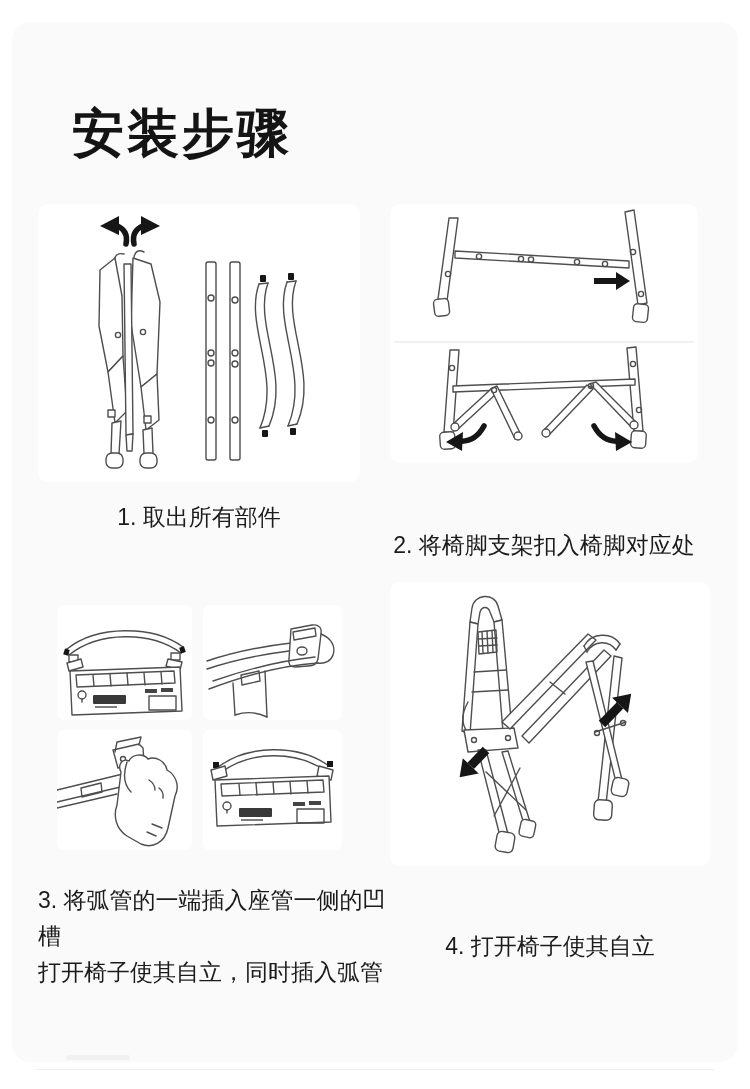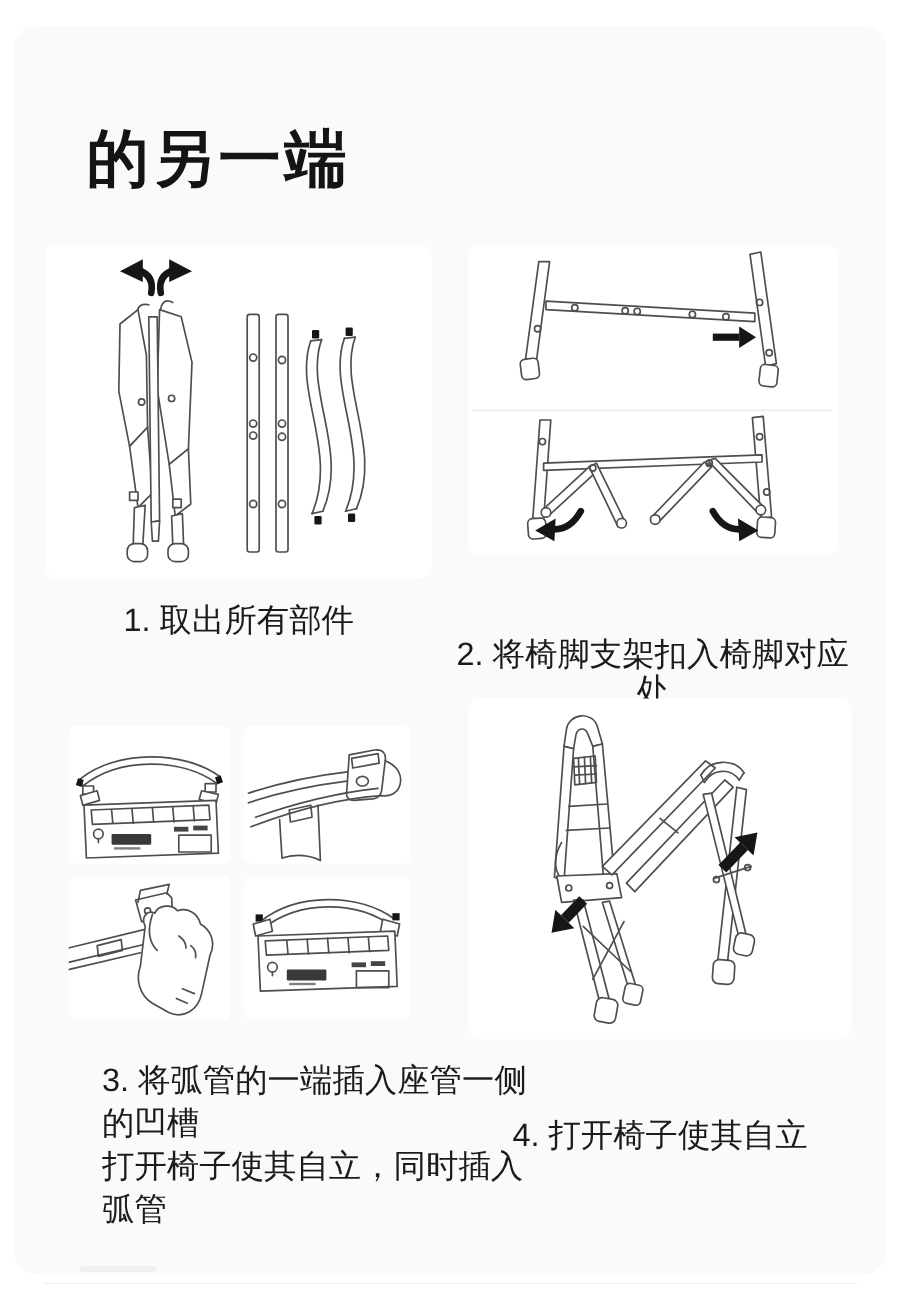--- a/index.html
+++ b/index.html
@@ -13,40 +13,40 @@
   .panel svg{display:block;}
   .p1{left:26px;top:182px;width:322px;height:278px;}
   .p2{left:378px;top:182px;width:308px;height:259px;}
   .p4{left:378px;top:560px;width:320px;height:284px;}
   .p3{left:26px;top:566px;width:322px;height:282px;background:transparent;}
   .sub{position:absolute;background:#ffffff;border-radius:7px;overflow:hidden;}
   .s-tl{left:19px;top:17px;width:135px;height:115px;}
   .s-tr{left:165px;top:17px;width:139px;height:115px;}
   .s-bl{left:19px;top:142px;width:135px;height:120px;}
   .s-br{left:165px;top:142px;width:139px;height:120px;}
-  .caption{position:absolute;font-size:27px;line-height:30px;color:#1b1b1b;}
+  .caption{position:absolute;font-size:23px;line-height:30px;color:#1b1b1b;}
   .cap1{left:26px;top:480px;width:322px;text-align:center;}
   .cap2{left:366px;top:480px;width:332px;text-align:center;margin-top:28px;}
-  .cap3{left:26px;top:860px;width:360px;text-align:left;line-height:36px;margin-left:47px;}
+  .cap3{left:26px;top:860px;width:360px;text-align:left;line-height:36px;}
   .cap4{left:378px;top:909px;width:320px;text-align:center;}
   .smudge{position:absolute;left:54px;top:1033px;width:64px;height:5px;background:#f1f1f2;border-radius:3px;}
   .bottom-line{position:absolute;left:36px;right:36px;top:1069px;height:1px;background:#f0f0f0;}
   
   .ln{fill:none;stroke:#4e4e4e;stroke-width:1.4;stroke-linecap:round;stroke-linejoin:round;}
   .wh{fill:#ffffff;stroke:#4e4e4e;stroke-width:1.4;stroke-linejoin:round;}
   .blk{fill:#161616;stroke:none;}
   .arrc{fill:none;stroke:#161616;stroke-width:5.5;stroke-linecap:round;}
 </style>
 </head>
 <body>
 
 <div class="page">
   <div class="card">
 
-    <h1 class="title">的另一端</h1>
+    <h1 class="title">安装步骤</h1>
 
     <div class="panel p1">
       <svg width="322" height="278" viewBox="0 0 322 278">
 
         <g>
           <path class="arrc" d="M88,40 C90,30 86,24 77,21"></path>
           <polygon class="blk" points="81,12 62,22 81,31"></polygon>
         </g>
         <g>
           <path class="arrc" d="M96,40 C94,30 98,24 107,21"></path>

